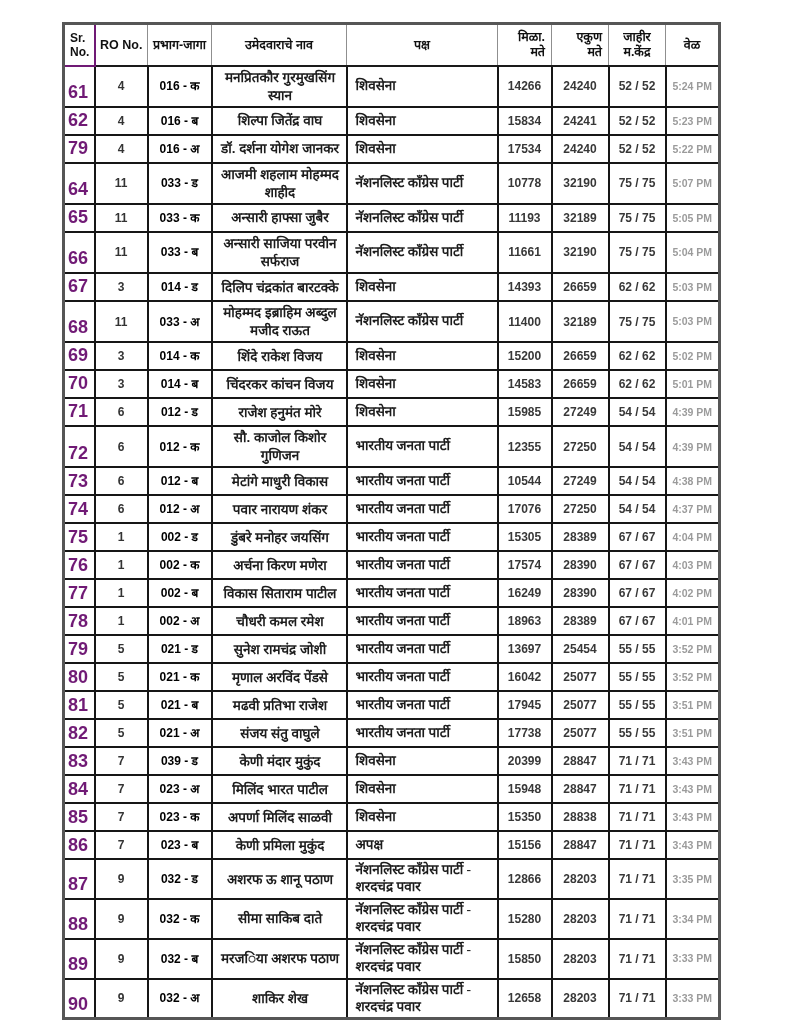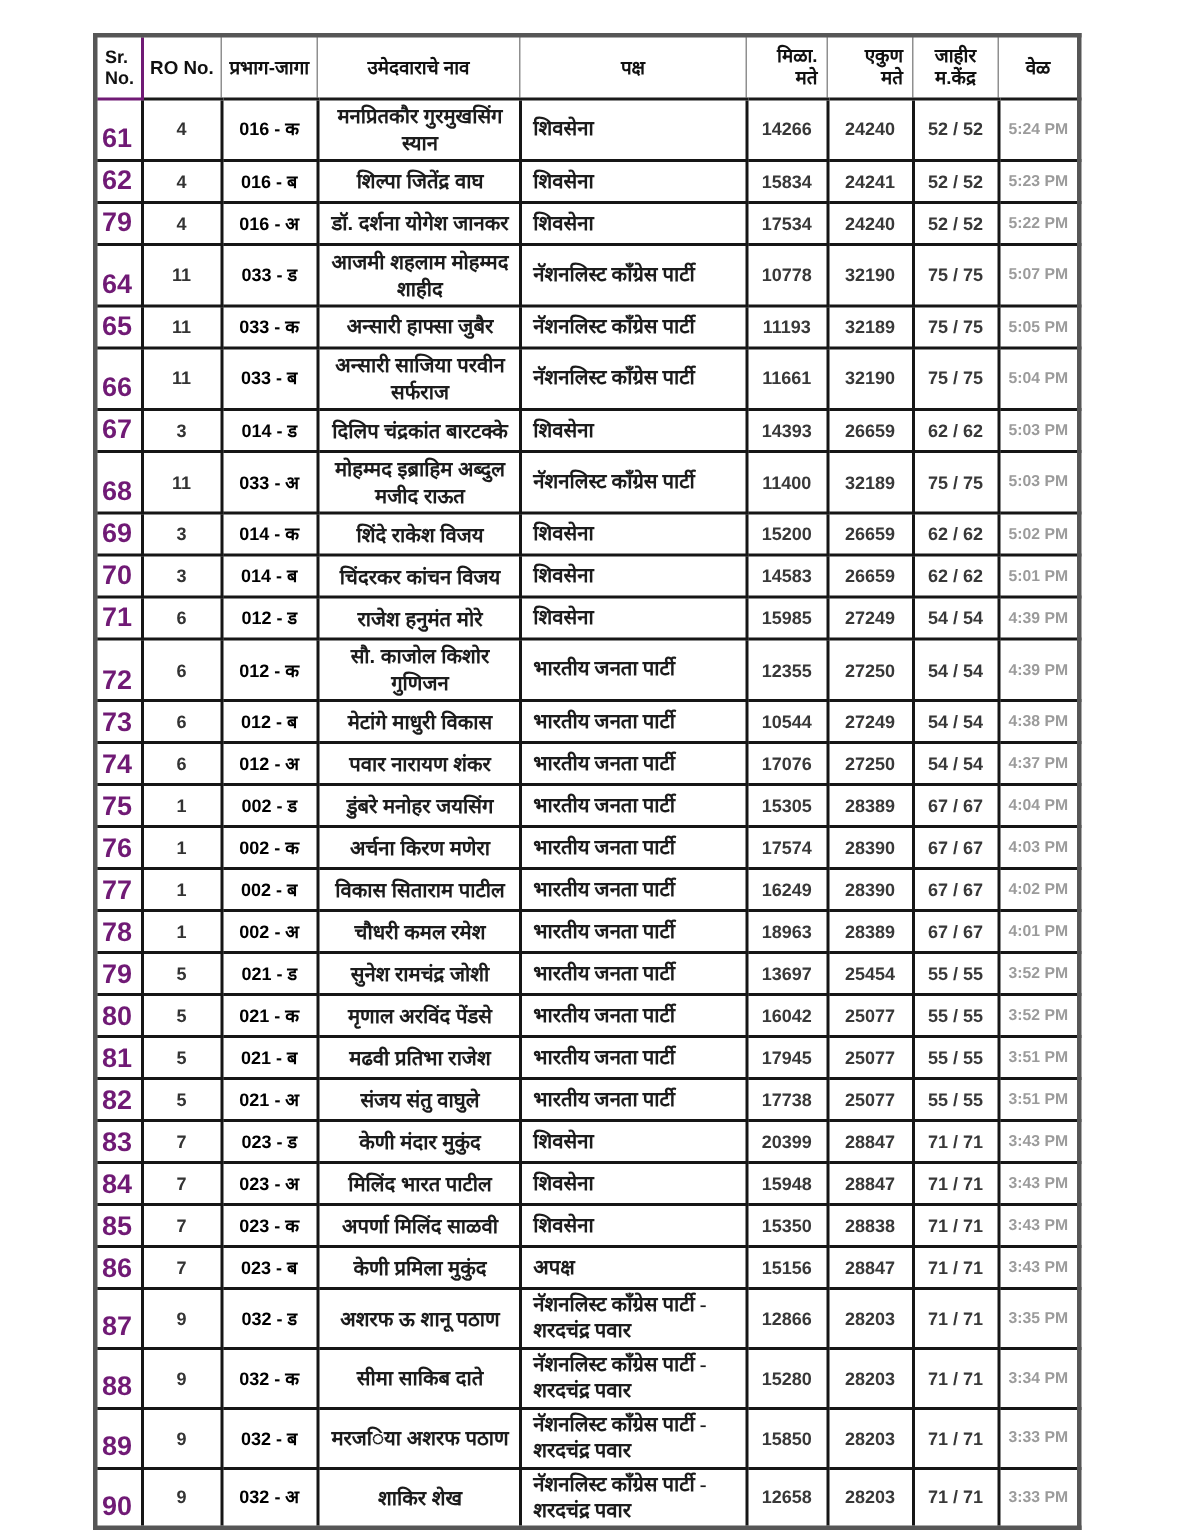--- a/index.html
+++ b/index.html
@@ -327,21 +327,21 @@
           <td class="c-name">संजय संतु वाघुले</td>
           <td class="c-party">भारतीय जनता पार्टी</td>
           <td class="c-votes">17738</td>
           <td class="c-total">25077</td>
           <td class="c-centers">55 / 55</td>
           <td class="c-time">3:51 PM</td>
         </tr>
         <tr>
           <td class="c-sr">83</td>
           <td class="c-ro">7</td>
-          <td class="c-ward">023 - ड</td>
+          <td class="c-ward">039 - ड</td>
           <td class="c-name">केणी मंदार मुकुंद</td>
           <td class="c-party">शिवसेना</td>
           <td class="c-votes">20399</td>
           <td class="c-total">28847</td>
           <td class="c-centers">71 / 71</td>
           <td class="c-time">3:43 PM</td>
         </tr>
         <tr>
           <td class="c-sr">84</td>
           <td class="c-ro">7</td>

